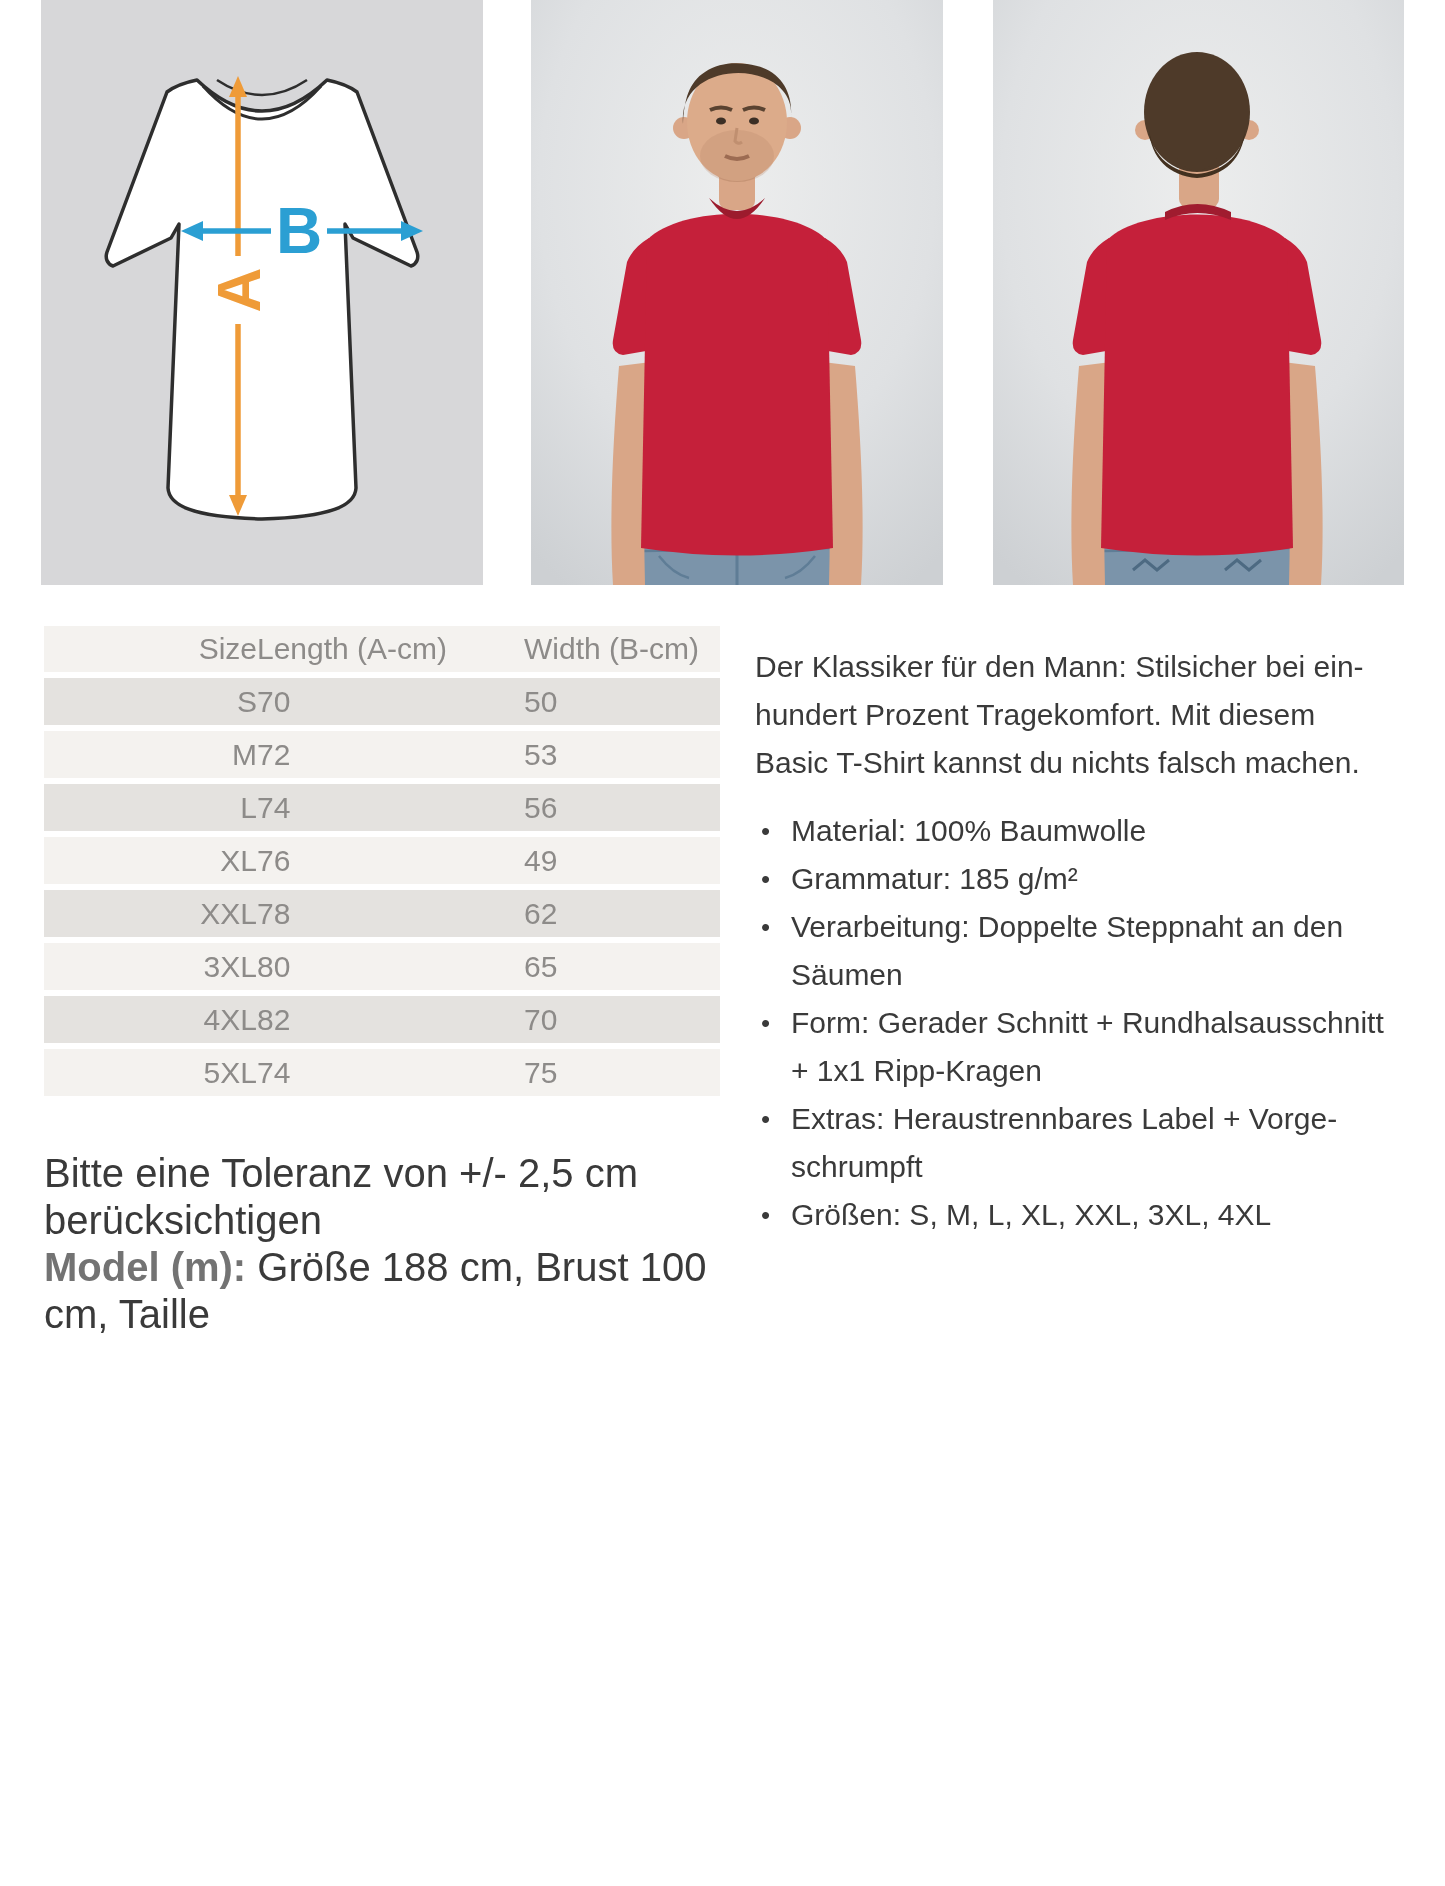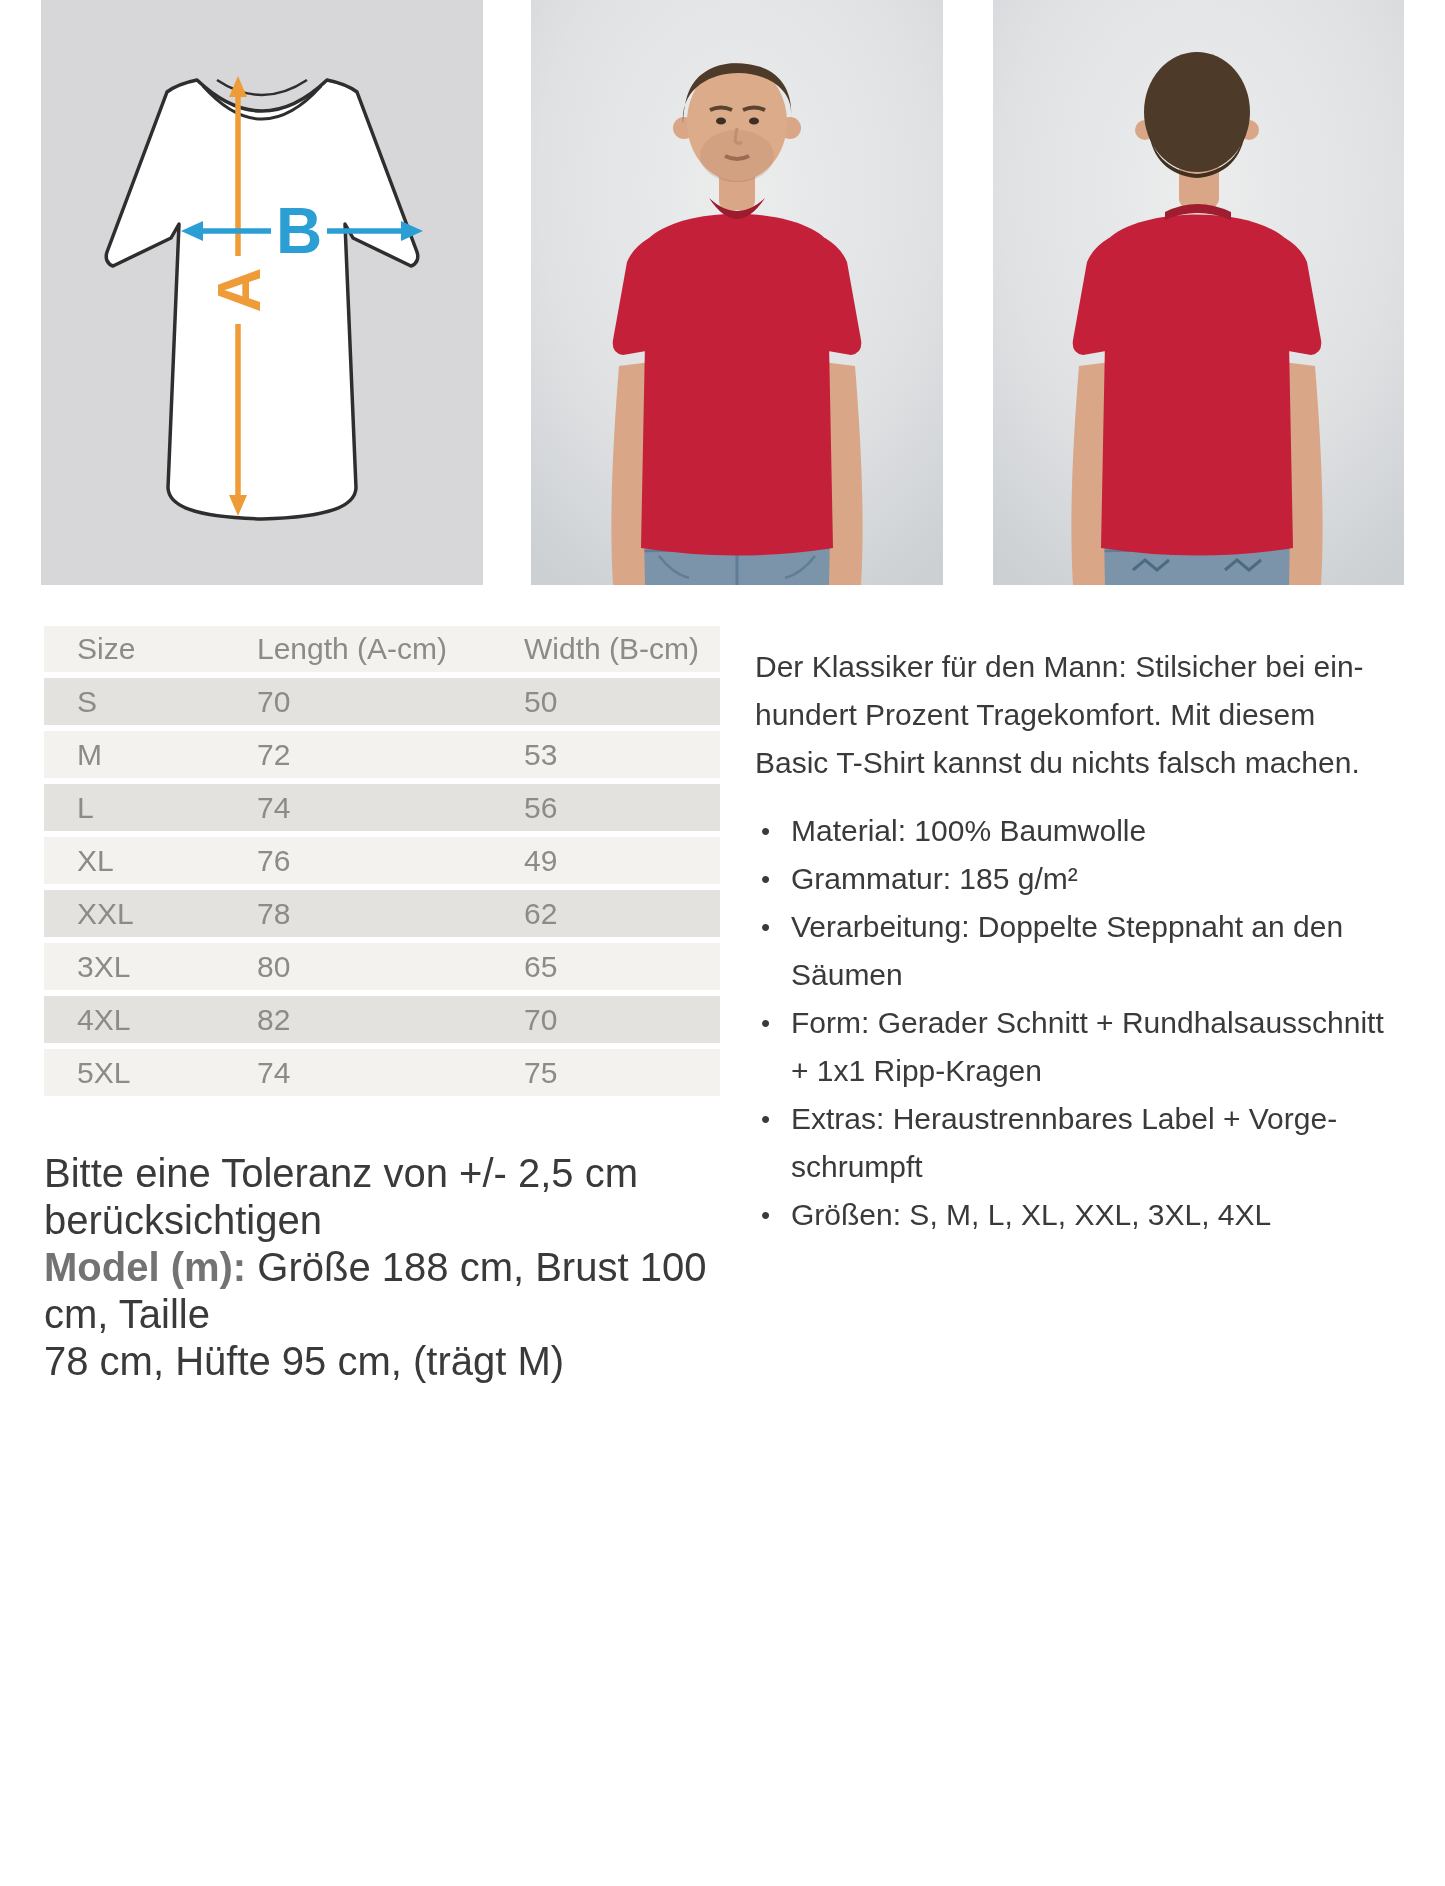--- a/index.html
+++ b/index.html
@@ -18,21 +18,21 @@
   .content-row{display:flex;align-items:flex-start;padding-left:44px;margin-top:41px;}
   .left-col{width:676px;flex:none;}
   .right-col{width:652px;margin-left:35px;flex:none;}
 
   
   .size-table{width:676px;font-size:30px;color:#8d8b89;}
   .t-row{display:flex;align-items:center;height:47px;margin-bottom:6px;background:#f4f2ef;}
   .t-row.head{height:46px;background:#f4f2ef;}
   .t-row.odd{background:#e4e2df;}
   .t-row.even{background:#f4f2ef;}
-  .c1{width:213px;padding-left:33px;box-sizing:border-box;flex:none;}
+  .c1{width:213px;padding-left:52px;box-sizing:border-box;flex:none;text-align:right;}
   .c2{width:267px;flex:none;}
   .c3{flex:1;}
 
   
   .notes{margin-top:54px;font-size:40px;line-height:47px;color:#3a3a3a;width:676px;}
   .notes b{font-weight:bold;color:#737373;}
 
   
   .desc{font-size:30px;color:#3a3a3a;margin-top:17px;}
   .desc .para{line-height:48px;}
@@ -218,21 +218,20 @@
           <div class="c1">5XL</div>
           <div class="c2">74</div>
           <div class="c3">75</div>
         </div>
       </div>
 
       <div class="notes">
         <div>Bitte eine Toleranz von +/- 2,5 cm berücksichtigen</div>
         <div>
           <b>Model (m):</b><span> Größe 188 cm, Brust 100 cm, Taille</span><br>
-          <span>78 cm, Hüfte 95 cm, (trägt M)</span>
         </div>
       </div>
     </div>
 
     <div class="right-col desc">
       <div class="para">
         <span>Der Klassiker für den Mann: Stilsicher bei ein-</span><br>
         <span>hundert Prozent Tragekomfort. Mit diesem</span><br>
         <span>Basic T-Shirt kannst du nichts falsch machen.</span>
       </div>

